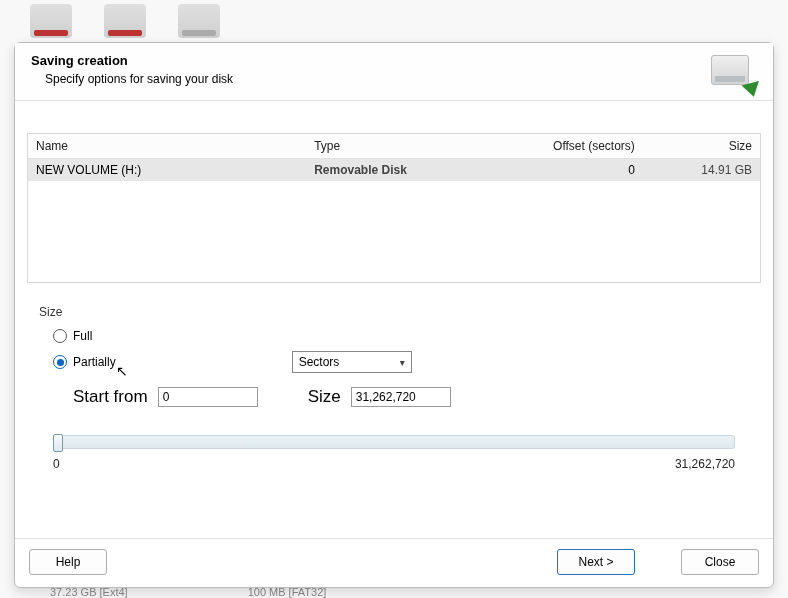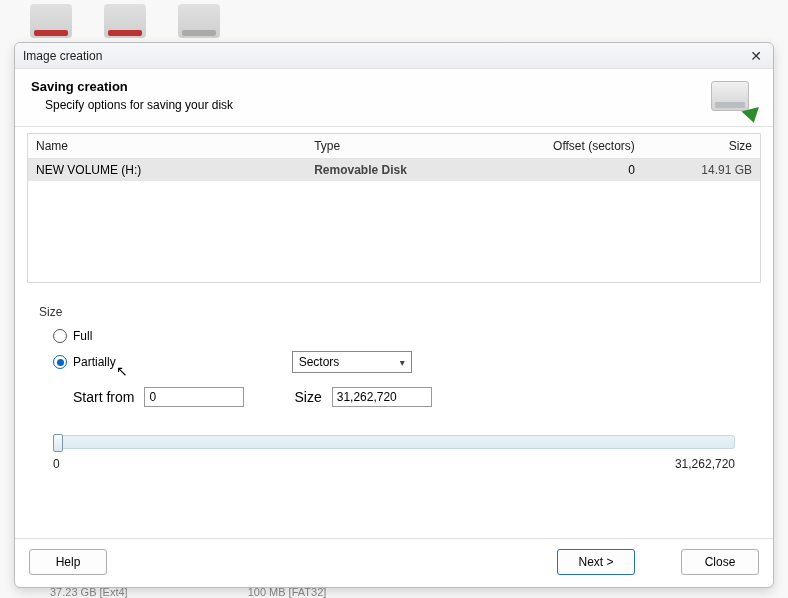--- a/index.html
+++ b/index.html
@@ -93,20 +93,21 @@
   }
   .content {
     flex:1; padding:6px 12px 0 12px; overflow:hidden;
     display:flex; flex-direction:column;
   }
   .table-box {
     border:1px solid #d8d8d8;
     background:#fff;
     height:150px;
     overflow:auto;
+    margin-top:26px;
   }
   table { width:100%; border-collapse:collapse; font-size:12px;}
   thead th {
     text-align:left; font-weight:normal; color:#222;
     background:#fcfcfc;
     border-bottom:1px solid #e2e2e2;
     padding:5px 8px;
   }
   thead th.num { text-align:right; }
   tbody td { padding:4px 8px; }
@@ -147,21 +148,21 @@
     height:22px; width:120px;
     display:flex; align-items:center; justify-content:space-between;
     padding:8px 6px; font-size:12px; cursor:pointer;
     margin-left:168px;
   }
   .combo .chev { font-size:10px; color:#444;}
   .inputs-row {
     display:flex; align-items:center; gap:10px;
     margin:14px 0 0 34px;
   }
-  .inputs-row label { font-size:14px; }
+  .inputs-row label { font-size:17px; }
   .txt {
     border:1px solid #999; background:#fff;
     height:20px; padding:2px 4px; font-size:12px;
     width:100px;
   }
   .slider-wrap { margin:28px 14px 0 14px; }
   .slider-track {
     height:14px; position:relative;
     background:linear-gradient(#e8f2f7,#dfeaef);
     border:1px solid #c9d6dc; border-radius:3px;
@@ -200,25 +201,20 @@
   <div class="bg-drive"></div>
   <div class="bg-drive"></div>
   <div class="bg-drive gray"></div>
 </div>
 <div class="bg-footer">
   <span>37.23 GB [Ext4]</span>
   <span>100 MB [FAT32]</span>
 </div>
 
 <div class="dialog">
-  <div class="titlebar">
-    <span>Image creation</span>
-    <span class="spacer"></span>
-    <span class="close-x">✕</span>
-  </div>
 
   <div class="header-area">
     <h1>Saving creation</h1>
     <p>Specify options for saving your disk</p>
     <div class="hdr-icon">
       <div class="drive"></div>
         <div class="arrow"></div>
     </div>
   </div>
 

